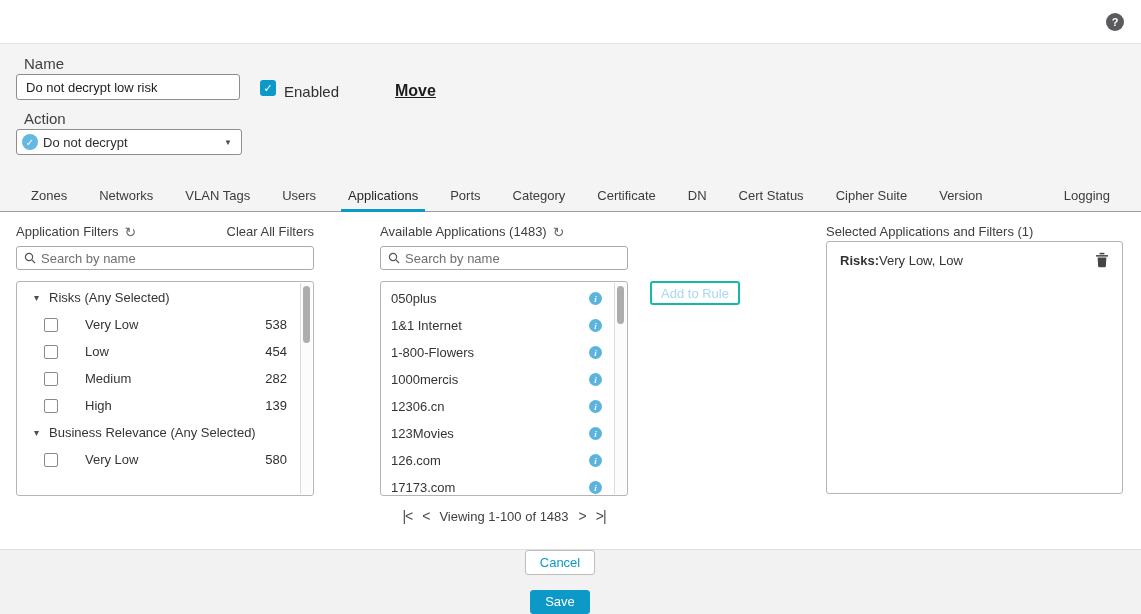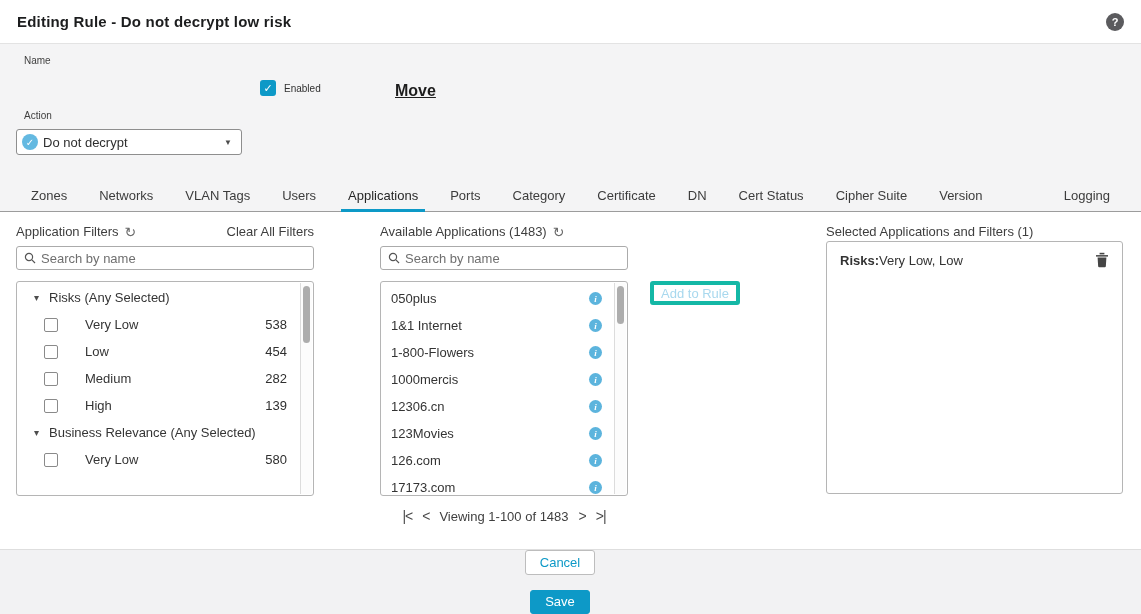--- a/index.html
+++ b/index.html
@@ -19,21 +19,21 @@
     margin-left:auto; width:18px; height:18px; border-radius:50%; background:#5b5b5e;
     color:#fff; font-size:11px; font-weight:700; display:flex; align-items:center;
     justify-content:center; cursor:pointer;
   }
 
   
   .gray-area {
     position:absolute; top:44px; left:0; right:0; height:168px; background:#f4f4f5;
     border-bottom:1px solid #9c9c9c;
   }
-  .field-label { position:absolute; font-size:10px; color:#3f3f3f; }
+  .field-label { position:absolute; font-size:15px; color:#3f3f3f; }
   .lbl-name { left:24px; top:11px; }
   .lbl-action { left:24px; top:66px; }
   .name-input {
     position:absolute; left:16px; top:30px; width:224px; height:26px;
     border:1px solid #8e8e8e; border-radius:3px; background:#fff; padding:0 9px;
     font-size:13px; color:#222; font-family:inherit; outline:none;
   }
   .cb-checked {
     position:absolute; left:260px; top:36px; width:16px; height:16px; background:#0d99c7;
     border-radius:3px; color:#fff; font-size:11px; font-weight:700;
@@ -117,21 +117,21 @@
   .app-list { padding-top:3px; }
   .app-item { display:flex; align-items:center; height:27px; padding:0 25px 0 10px; font-size:13px; color:#343434; }
   .info {
     margin-left:auto; width:13px; height:13px; border-radius:50%; background:#5cb4dd;
     color:#fff; font-size:9px; font-weight:700; font-family:"Liberation Serif",serif;
     font-style:italic; display:flex; align-items:center; justify-content:center; cursor:pointer;
   }
 
   .addbtn {
     position:absolute; left:650px; top:281px; width:90px; height:24px;
-    border:4px solid #14b8a6; border-radius:3px; background:#fff; color:#a8d8ee;
+    border:2px solid #14b8a6; border-radius:3px; background:#fff; color:#a8d8ee;
     font-size:13px; display:flex; align-items:center; justify-content:center; cursor:default;
   }
 
   .selected-box {
     border:1px solid #b5b5b5; border-radius:3px; background:#fff; height:253px; padding:10px 13px;
   }
   .sel-group { font-size:13px; color:#3a3a3a; margin:4px 0 15px; }
   .sel-row { display:flex; align-items:center; font-size:13px; color:#333; }
   .sel-key { font-weight:700; }
   .trash { margin-left:auto; cursor:pointer; display:flex; }
@@ -154,26 +154,26 @@
   }
   .btn-save {
     height:27px; padding:0 14px; background:#0d99c7; border:1px solid #0d99c7; border-radius:3px;
     color:#fff; font-size:13px; font-family:inherit; cursor:pointer;
   }
 </style>
 </head>
 <body>
 
 <div class="titlebar">
-  <span class="title">Editing Rule - Do not decrypt low risk</span>
   <span class="help-btn">?</span>
 </div>
 
 <div class="gray-area">
   <span class="field-label lbl-name">Name</span>
+  <input class="name-input" type="text" value="Do not decrypt low risk" style="">
 
   <span class="cb-checked">✓</span>
   <span class="field-label lbl-enabled">Enabled</span>
   <a class="move-link">Move</a>
 
   <span class="field-label lbl-action">Action</span>
   <div class="action-select">
     <span class="circle-check">✓</span>
     <span class="action-text">Do not decrypt</span>
     <span class="select-caret">▼</span>

